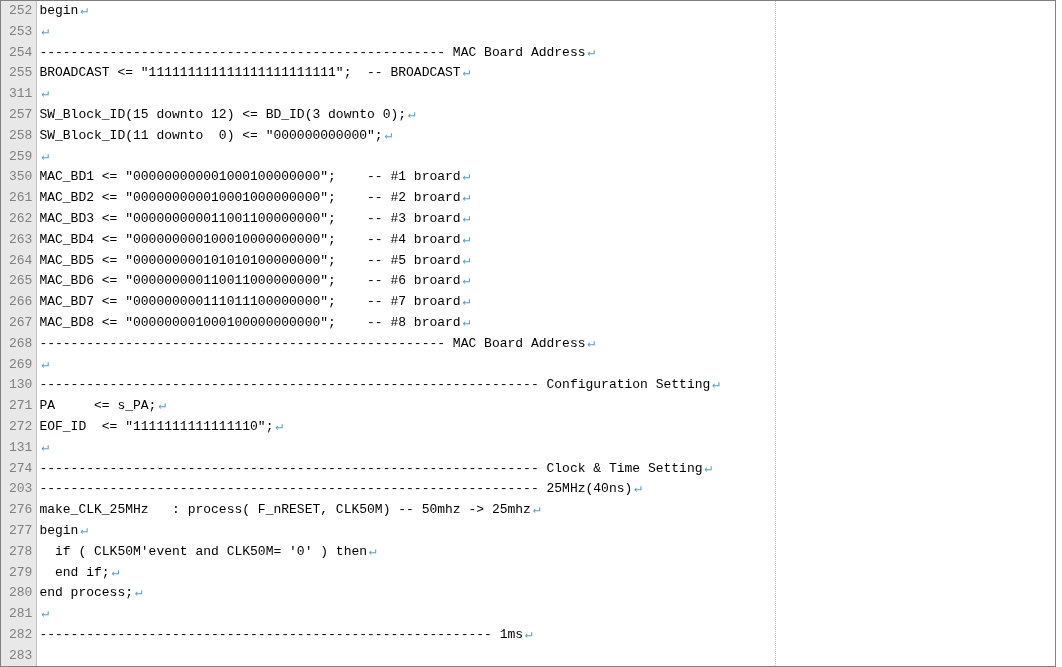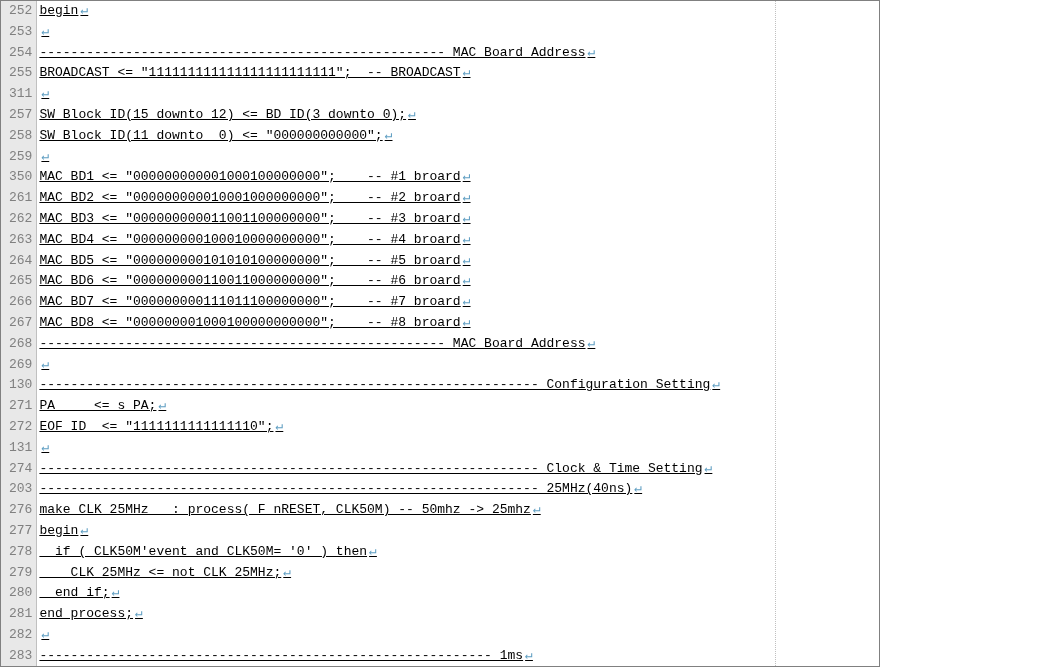--- a/index.html
+++ b/index.html
@@ -3,21 +3,21 @@
   <meta charset="utf-8">
   <style>
     * { margin: 0; padding: 0; box-sizing: border-box; }
     body {
       font-family: 'Courier New', monospace;
       font-size: 13px;
       background: #ffffff;
       line-height: 1.0;
     }
     .editor-container {
-      width: 880px;
+      width: 1056px;
       height: 667px;
       border: 1px solid #808080;
       overflow: hidden;
       position: relative;
       background: #ffffff;
     }
     .content-area {
       display: flex;
       height: 100%;
     }
@@ -44,21 +44,20 @@
       padding: 0 4px 0 8px;
       height: 20.8px;
       line-height: 20.8px;
       display: block;
     }
     .code-area {
       flex: 1;
       padding: 0;
       background: #ffffff;
       overflow: hidden;
-      text-decoration: underline;
     }
     .code-line {
       height: 20.8px;
       line-height: 20.8px;
       padding-left: 2px;
       white-space: pre;
       color: #000000;
       position: relative;
     }
     .eol {
@@ -126,21 +125,20 @@
         <div class="code-line"><span></span><span class="eol">↵</span></div>
         <div class="code-line"><span>---------------------------------------------------------------- Configuration Setting</span><span class="eol">↵</span></div>
         <div class="code-line"><span>PA     &lt;= s_PA;</span><span class="eol">↵</span></div>
         <div class="code-line"><span>EOF_ID  &lt;= "1111111111111110";</span><span class="eol">↵</span></div>
         <div class="code-line"><span></span><span class="eol">↵</span></div>
         <div class="code-line"><span>---------------------------------------------------------------- Clock &amp; Time Setting</span><span class="eol">↵</span></div>
         <div class="code-line"><span>---------------------------------------------------------------- 25MHz(40ns)</span><span class="eol">↵</span></div>
         <div class="code-line"><span>make_CLK_25MHz   : process( F_nRESET, CLK50M) -- 50mhz -&gt; 25mhz</span><span class="eol">↵</span></div>
         <div class="code-line"><span>begin</span><span class="eol">↵</span></div>
         <div class="code-line"><span>  if ( CLK50M'event and CLK50M= '0' ) then</span><span class="eol">↵</span></div>
-        <div class="code-line"><span>    CLK_25MHz &lt;= not CLK_25MHz;</span><span class="eol">↵</span></div>
         <div class="code-line"><span>  end if;</span><span class="eol">↵</span></div>
         <div class="code-line"><span>end process;</span><span class="eol">↵</span></div>
         <div class="code-line"><span></span><span class="eol">↵</span></div>
         <div class="code-line"><span>---------------------------------------------------------- 1ms</span><span class="eol">↵</span></div>
       </div>
   </div>
   <div class="right-margin"></div>
 </div>
 
 </body></html>

